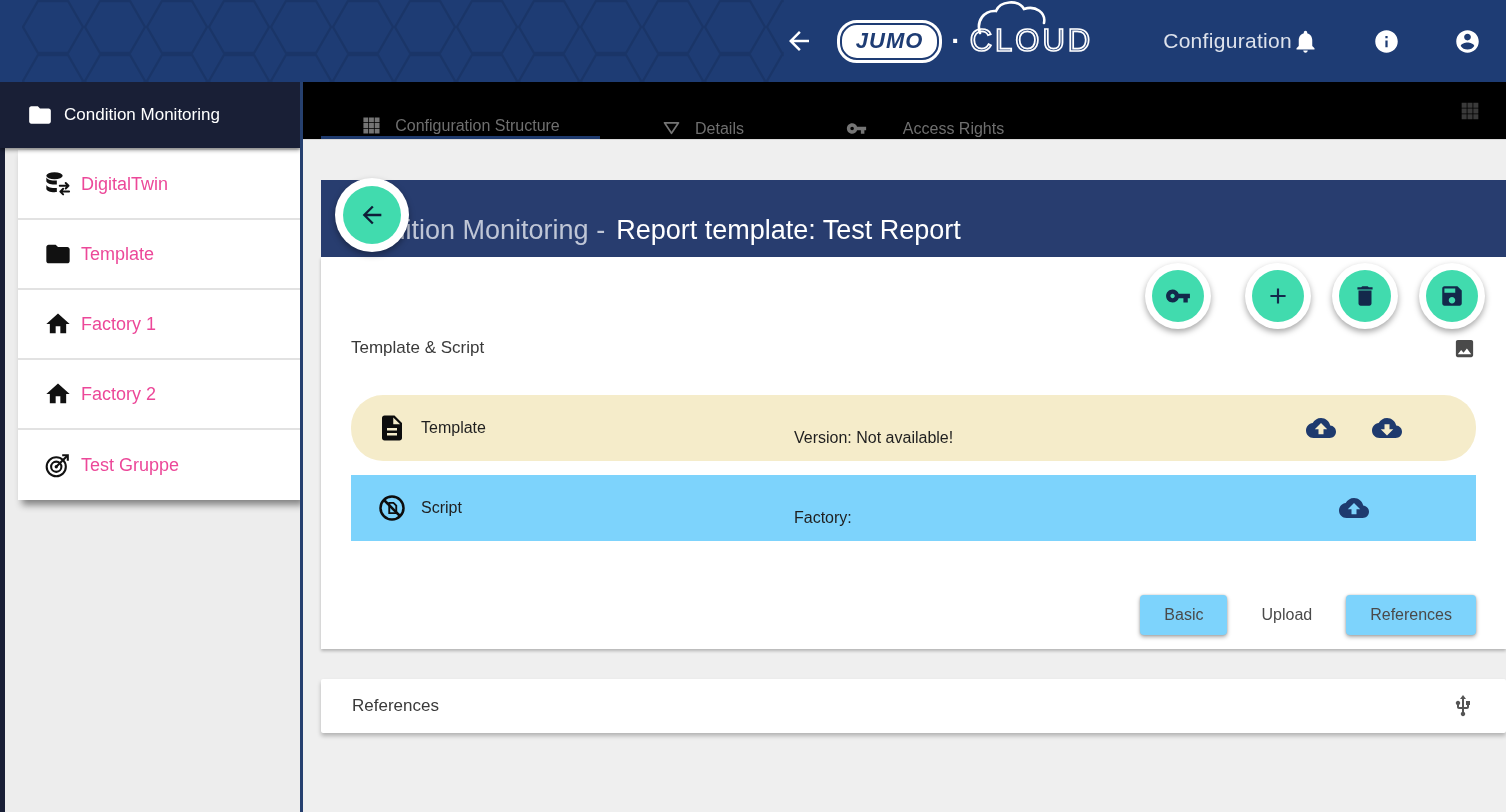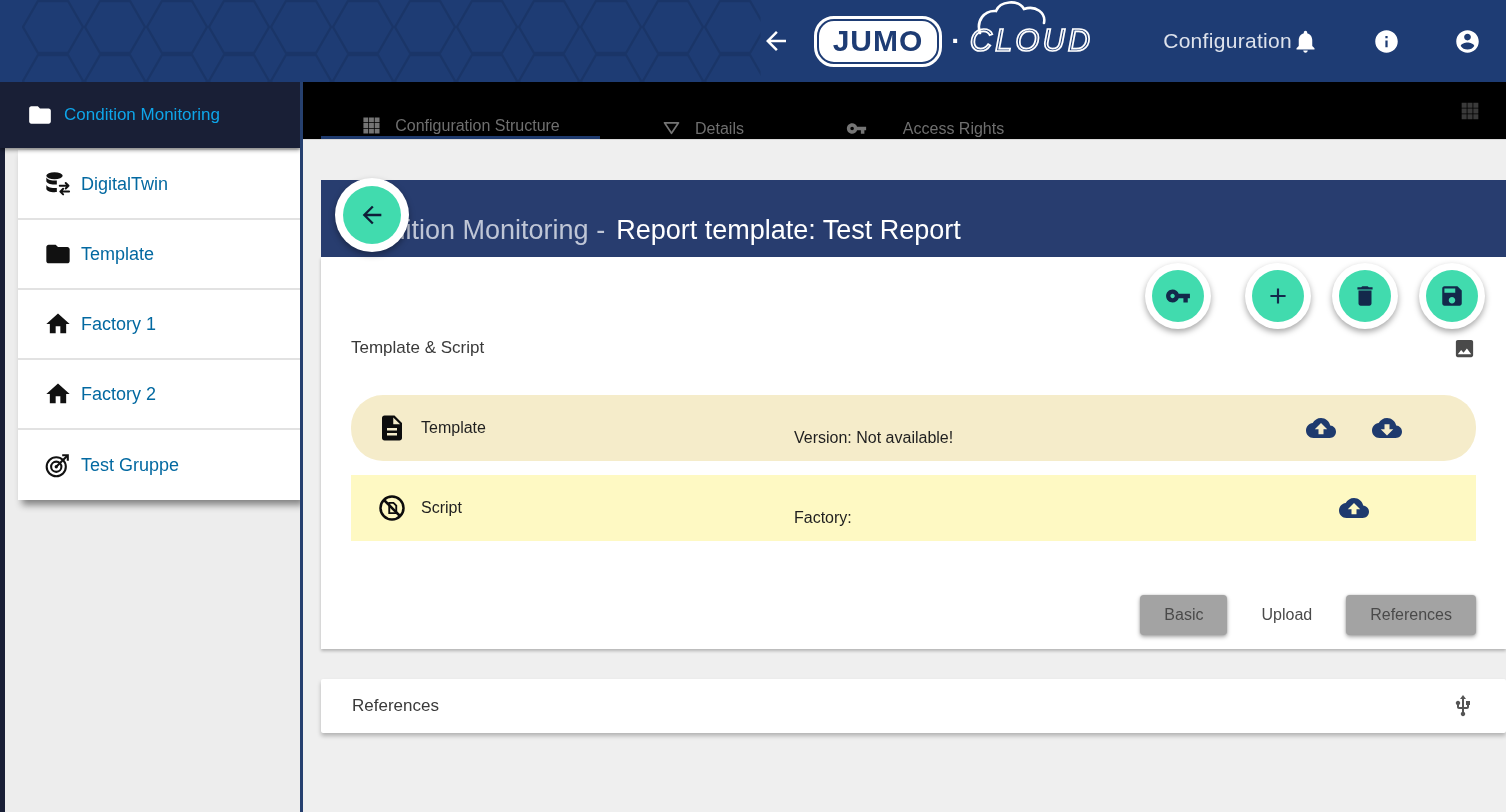--- a/index.html
+++ b/index.html
@@ -7,47 +7,47 @@
     font-family:"Liberation Sans", sans-serif; -webkit-font-smoothing:antialiased; }
 
   
   .app-bar { position:absolute; left:0; top:0; width:1506px; height:82px;
     background:#1e3c74; display:flex; align-items:center; padding:0 25px 0 22px; z-index:50; }
   .hex-pattern { position:absolute; inset:0; width:100%; height:100%; pointer-events:none; }
   .app-bar > * { position:relative; }
   .back-arrow { width:30px; height:30px; color:#fff; cursor:pointer; flex:0 0 auto; }
   .logo { display:flex; align-items:center; margin-left:26px; cursor:pointer; }
   .logo-pill { background:#fff; color:#1e3c74; border:2px solid #1e3c74; outline:3px solid #fff;
-    border-radius:17px; font-weight:bold; font-size:30px; letter-spacing:1px;
+    border-radius:17px; font-weight:bold; font-style:italic; font-size:22px; letter-spacing:1px;
     padding:3px 14px 4px; }
   .logo-dot { color:#fff; font-size:28px; font-weight:bold; margin:0 9px 0 12px; }
-  .logo-cloud { position:relative;font-style:italic; }
+  .logo-cloud { position:relative; }
   .logo-cloud-text { font-size:31px; letter-spacing:3px; color:transparent;
     -webkit-text-stroke:1.7px #fff; font-weight:400; }
   .cloud-hump { position:absolute; left:4px; top:-22px; pointer-events:none; }
   .app-title { margin-left:70px; font-size:21px; color:#dde2ec; letter-spacing:.3px; }
   .appbar-actions { margin-left:auto; display:flex; align-items:center; gap:54px; }
   .appbar-actions .abicon { width:27px; height:27px; color:#fff; cursor:pointer; }
 
   
   .sidebar { position:absolute; left:0; top:82px; width:300px; height:730px; background:#ededed; }
   .sidebar::before { content:""; position:absolute; left:0; top:0; width:5px; height:100%;
     background:#191f36; }
   .sidebar-header { position:relative; height:66px; background:#191f36; display:flex;
     align-items:center; padding-left:27px; gap:11px; cursor:pointer;
     box-shadow:0 2px 4px rgba(0,0,0,.45); }
   .sidebar-header .sicon { width:26px; height:26px; color:#fff; }
-  .sidebar-header span { color:#0ea5e9; font-size:17px; }
+  .sidebar-header span { color:#ffffff; font-size:17px; }
   .sidebar-list { margin-left:18px; width:282px; margin-top:2px;
     box-shadow:4px 5px 7px rgba(0,0,0,.45); }
   .sidebar-item { height:70px; background:#fff; display:flex; align-items:center;
     padding-left:26px; cursor:pointer; border-bottom:2px solid #e2e2e2; }
   .sidebar-item:last-child { border-bottom:none; }
   .sidebar-item .sicon { width:28px; height:28px; color:#111; flex:0 0 auto; }
-  .sidebar-item span { margin-left:9px; font-size:18px; color:#0369a1; }
+  .sidebar-item span { margin-left:9px; font-size:18px; color:#ec4899; }
 
   
   .main { position:absolute; left:300px; top:82px; width:1206px; height:730px;
     border-left:3px solid #26406f; background:#efefef; }
   .tab-bar { height:58px; background:#000000; border-bottom:1px solid #d9d9d9;
     display:flex; align-items:flex-end; padding-left:18px; position:relative; }
   .tab { display:flex; align-items:center; justify-content:center; gap:13px;
     color:#6f6f6f; font-size:16px; cursor:pointer; }
   .tab .ticon { width:21px; height:21px; color:#757575; }
   .tab-0 { width:279px; }
@@ -91,32 +91,32 @@
   .basic-row .ricon { margin-left:auto; width:24px; height:24px; color:#2f2f2f;
     transform:rotate(90deg); }
 
   .template-card { margin-top:16px; padding:28px 30px 14px; background:#fff; }
   .card-header { display:flex; align-items:center; height:24px; }
   .card-header span { font-size:17px; color:#3a3a3a; }
   .card-header .ricon { margin-left:auto; width:23px; height:23px; color:#4a4a4a; cursor:pointer; }
 
   .file-row { height:66px; display:flex; align-items:center; padding:0 26px; }
   .file-row.warning { margin-top:35px; background:#f5ecca;border-radius:32px; }
-  .file-row.error   { margin-top:14px; background:#fef9c3; }
+  .file-row.error   { margin-top:14px; background:#7dd3fc; }
   .file-row .ficon-doc { width:30px; height:30px; color:#0d0d0d; flex:0 0 auto; }
   .file-label { margin-left:14px; width:373px; font-size:16px; color:#1f1f1f; }
   .file-version { flex:1; font-size:16px; color:#1f1f1f;margin-top:20px; }
   .row-actions { width:96px; margin-right:48px; display:flex; align-items:center; }
   .row-actions.two { justify-content:space-between; }
   .row-actions.one { justify-content:center; }
   .cloud-btn { width:30px; height:30px; color:#1e3a6e; cursor:pointer; }
 
   .buttons-row { margin-top:54px; display:flex; justify-content:flex-end; align-items:center;
     gap:30px; }
-  .btn-raised { background:#a3a3a3; border:none; border-radius:4px; font-size:16px; color:#4a4a4a;
+  .btn-raised { background:#7dd3fc; border:none; border-radius:4px; font-size:16px; color:#4a4a4a;
     padding:11px 24px; box-shadow:0 2px 4px rgba(0,0,0,.35), 0 0 2px rgba(0,0,0,.18);
     cursor:pointer; font-family:inherit; }
   .btn-flat { background:transparent; border:none; font-size:16px; color:#4a4a4a;
     padding:11px 4px; cursor:pointer; font-family:Liberation Sans, sans-serif; }
 
   .references-card { margin:30px 0 0 18px; height:54px; background:#fff; border-radius:2px;
     box-shadow:0 3px 4px rgba(0,0,0,.25); display:flex; align-items:center; padding:0 31px;
     cursor:pointer; }
   .references-card span { font-size:17px; color:#3a3a3a; }
   .references-card .ricon { margin-left:auto; width:24px; height:24px; color:#555; }

